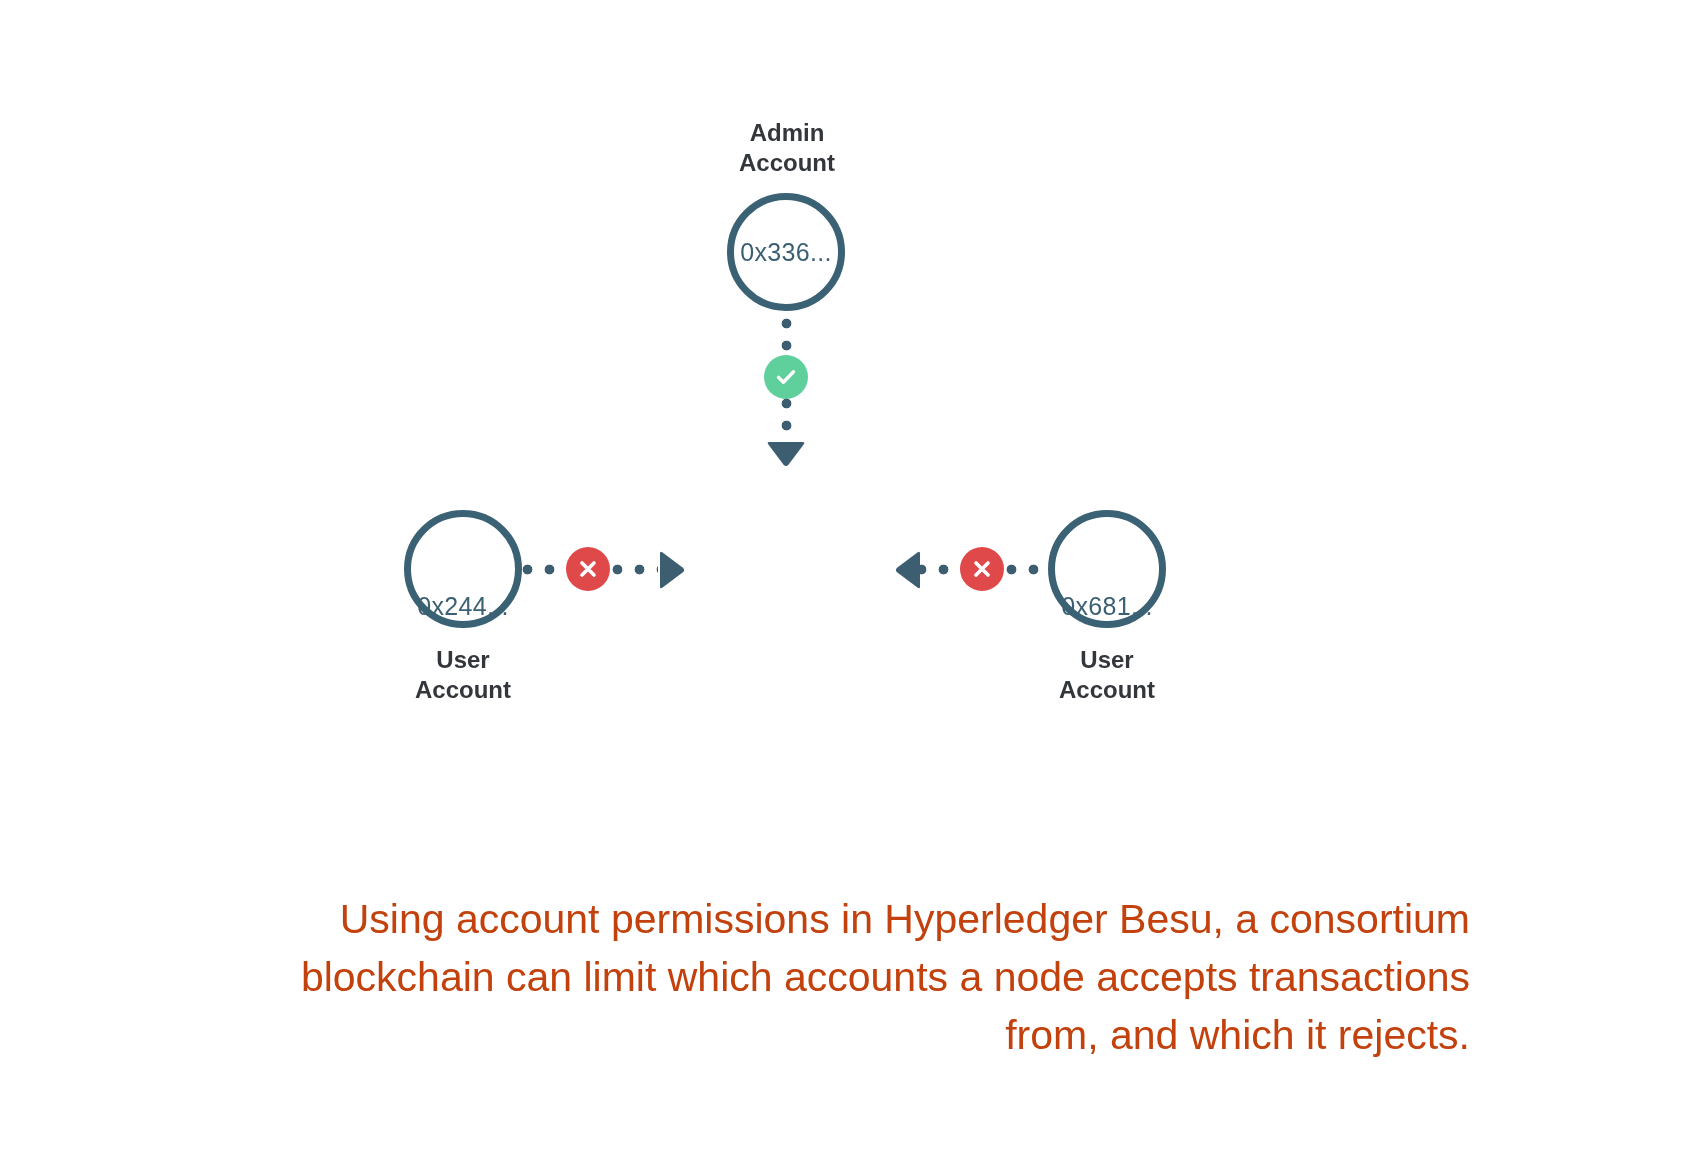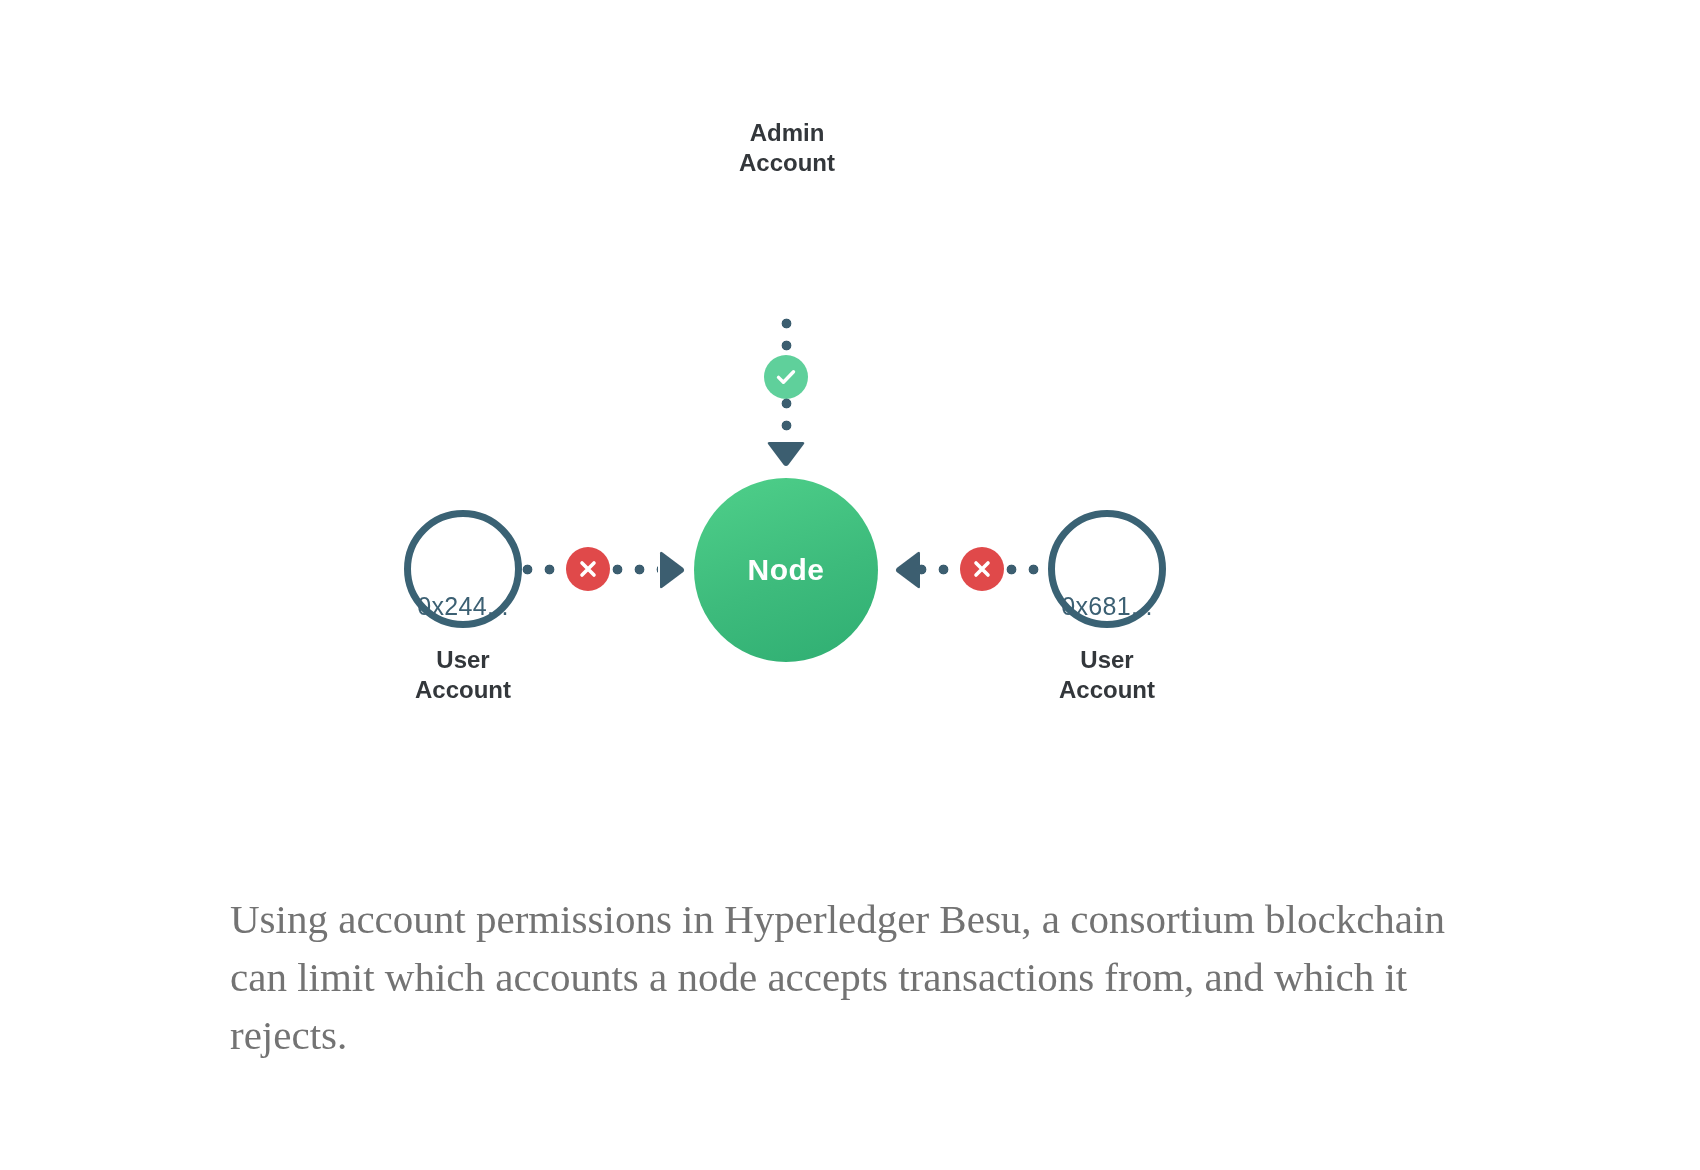--- a/index.html
+++ b/index.html
@@ -167,58 +167,58 @@
   #arrow-admin { left: 766px; top: 440px; }
   #arrow-left  { left: 658px; top: 550px; }
   #arrow-right { left: 894px; top: 550px; }
 
   
   #caption {
     position: absolute;
     left: 230px;
     top: 890px;
     width: 1240px;
-    text-align: left;
-    font-family: Liberation Serif, serif;
+    text-align: right;
+    font-family: Liberation Sans, sans-serif;
     font-size: 41px;
     font-weight: 400;
-    color: #737373;
+    color: #c2410c;
     line-height: 1.42;
   }
 </style>
 </head>
 <body>
 
 <div id="stage">
 
   <div id="diagram">
 
     <div class="acct-label" id="admin-label">Admin
 Account</div>
 
+    <div class="acct-node" id="admin-circle">
+      <span class="acct-addr">0x336...</span>
+    </div>
 
     <div class="dots-v" id="dots-admin-top"></div>
 
     <div class="badge allow" id="badge-admin">
       <svg width="26" height="26" viewBox="0 0 26 26">
         <path d="M5.5 13.4 L10.4 18.2 L20.5 7.8" fill="none" stroke="#ffffff" stroke-width="3.4" stroke-linecap="round" stroke-linejoin="round"></path>
       </svg>
     </div>
 
     <div class="dots-v" id="dots-admin-bot"></div>
 
     <div class="arrow" id="arrow-admin">
       <svg width="40" height="28" viewBox="0 0 40 28">
         <path d="M3.5 2 L36.5 2 Q39.5 2 37.6 4.6 L22.6 24.6 Q20 27.6 17.4 24.6 L2.4 4.6 Q0.5 2 3.5 2 Z" fill="#3c5e70"></path>
       </svg>
     </div>
 
-    <div id="node-circle">
-      <span id="node-label">Node</span>
-    </div>
 
     <div class="acct-node" id="left-circle">
       <span class="acct-addr">0x244...</span>
     </div>
 
     <div class="acct-label" id="left-label">User
 Account</div>
 
     <div class="dots-h" id="dots-left-a"></div>
 

